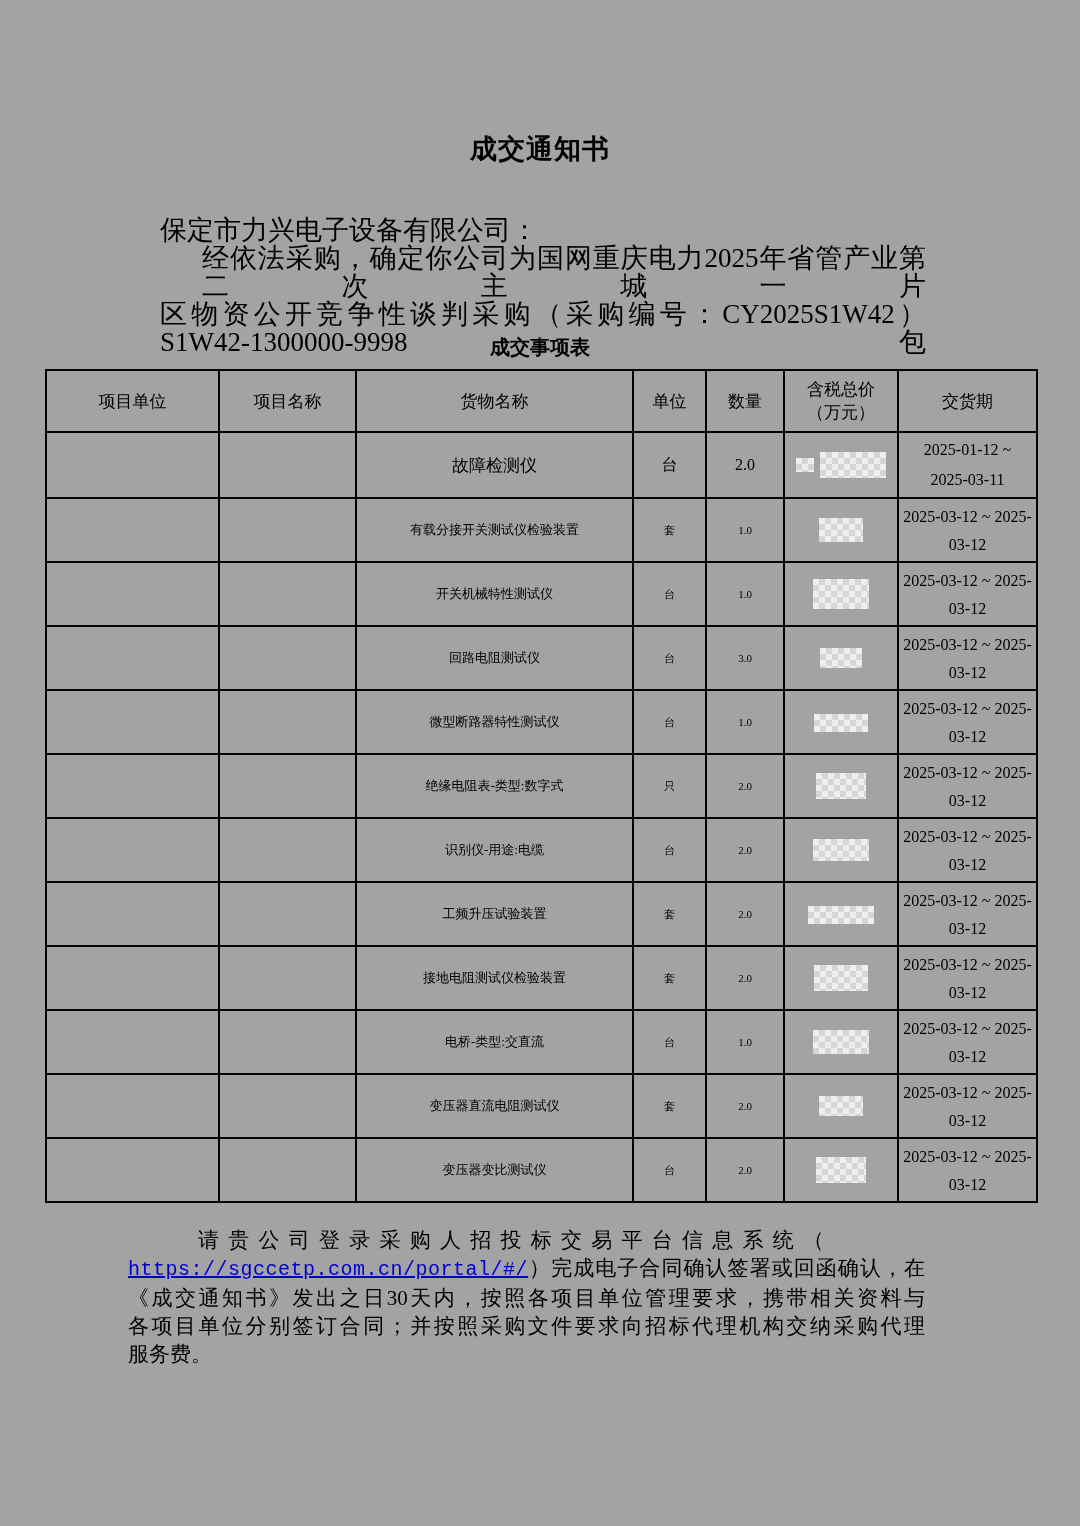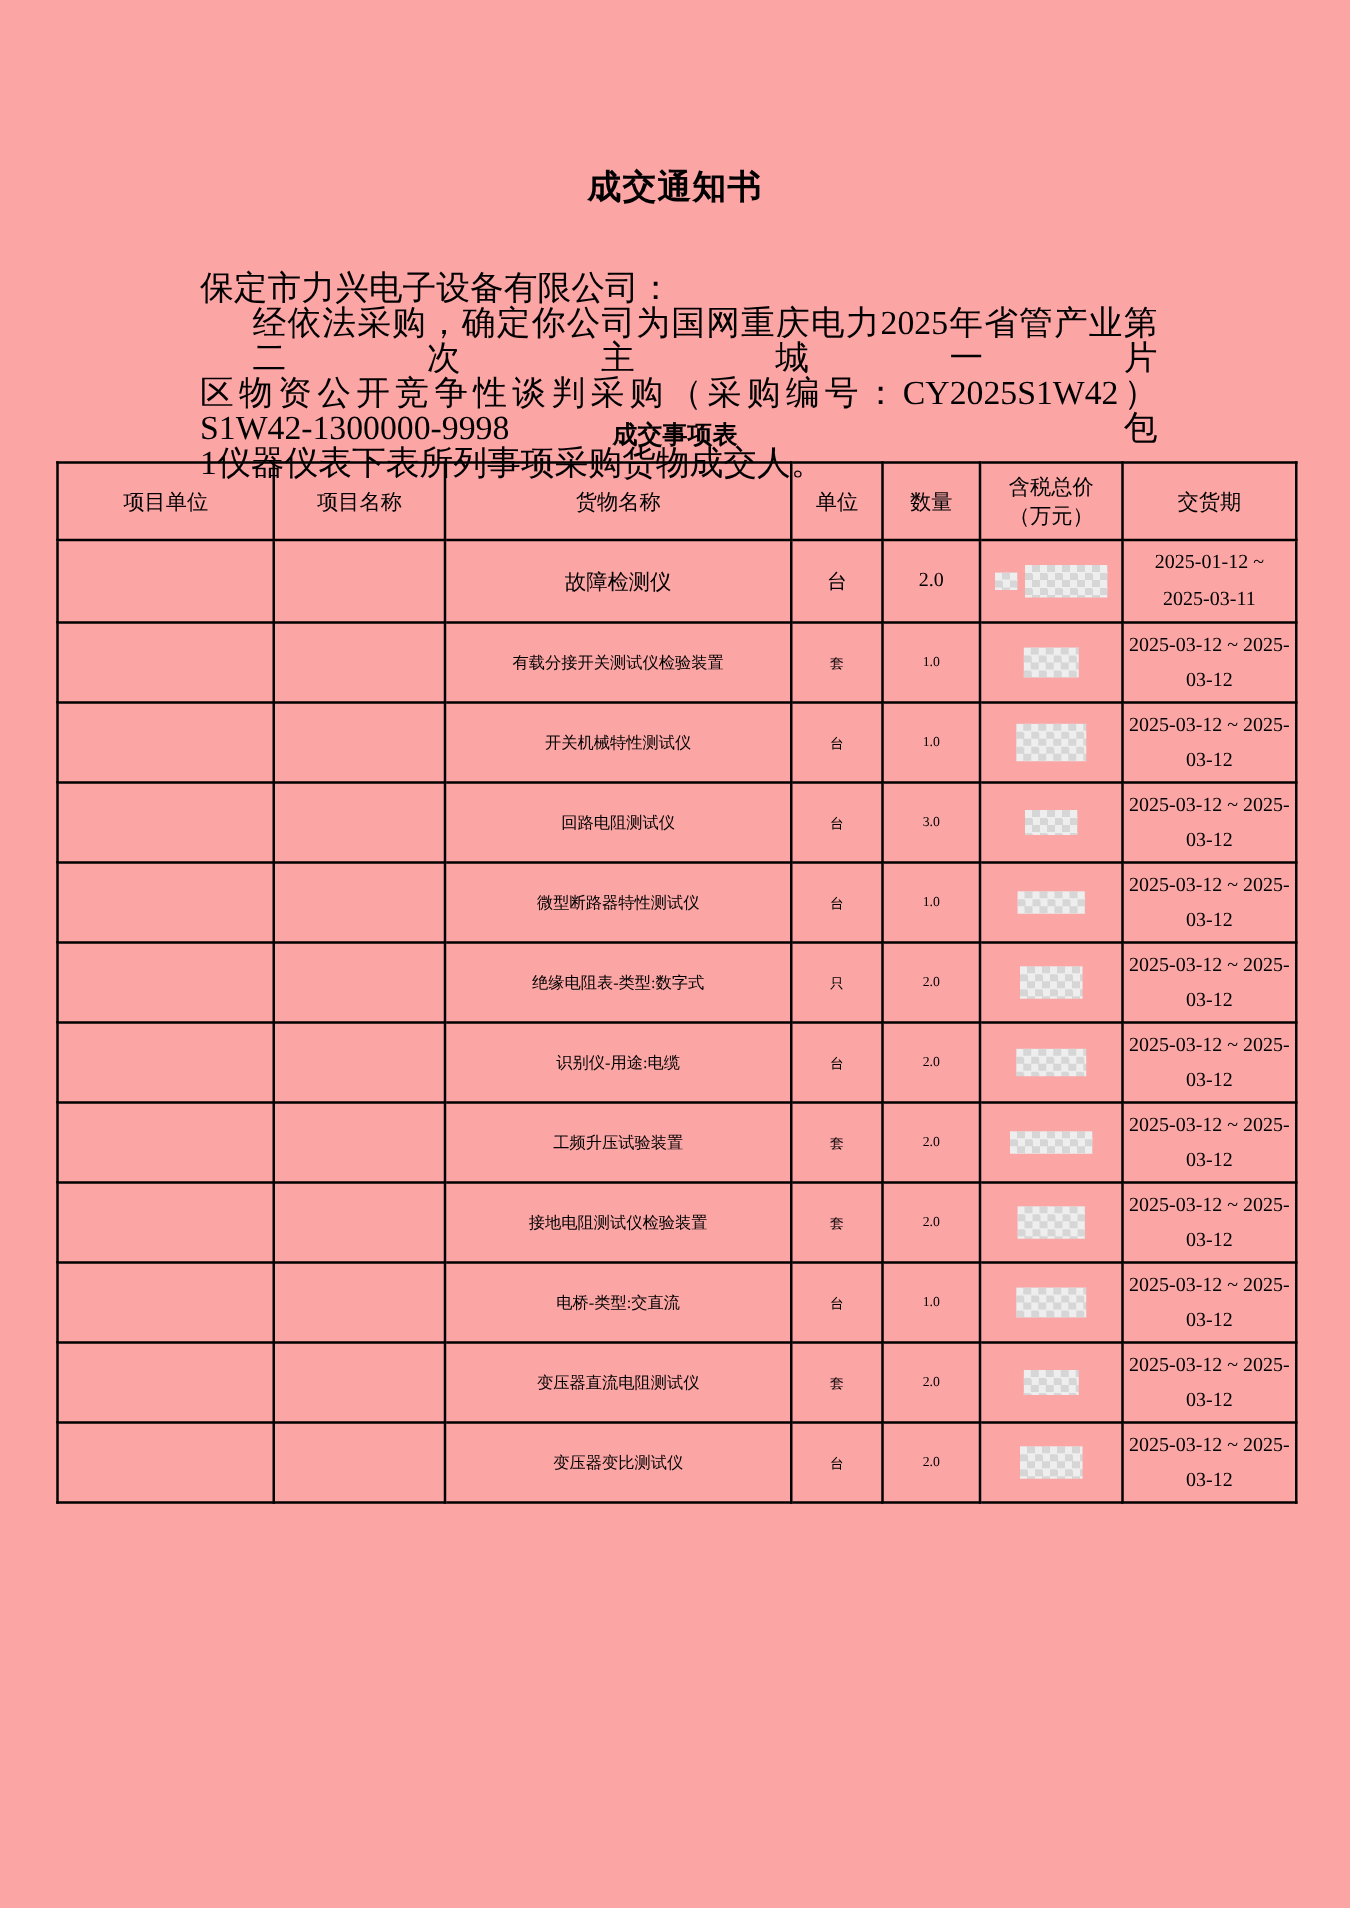--- a/index.html
+++ b/index.html
@@ -1,18 +1,18 @@
 <!DOCTYPE html>
 <html><head>
 <meta charset="utf-8">
 <style>
   html,body { margin:0; padding:0; background:#888; }
   .page {
     position:relative; width:1080px; height:1526px; margin:0 auto;
-    background:#fca5a5; color:#000;
+    background:#a3a3a3; color:#000;
     font-family:"Liberation Serif","DejaVu Serif",serif;
     overflow:hidden;
   }
   
   .doc-title {
     position:absolute; top:131px; left:0; width:1080px;
     text-align:center; font-size:27px; font-weight:bold; margin:0;
     letter-spacing:1px;
   }
   
@@ -77,21 +77,20 @@
 <body>
 
 <div class="page">
 
   <h1 class="doc-title">成交通知书</h1>
 
   <div class="intro">
     <div class="iline">保定市力兴电子设备有限公司：</div>
     <div class="iline just indent2">经依法采购，确定你公司为国网重庆电力2025年省管产业第二次主城一片</div>
     <div class="iline just">区物资公开竞争性谈判采购（采购编号：CY2025S1W42）S1W42-1300000-9998包</div>
-    <div class="iline">1仪器仪表下表所列事项采购货物成交人。</div>
   </div>
 
   <h2 class="table-title">成交事项表</h2>
 
   <div class="tbl-wrap">
     <table class="deal">
       <colgroup>
         <col style="width:173px">
           <col style="width:137px">
           <col style="width:277px">
@@ -280,14 +279,23 @@
               <div class="dates-wrap">
                 <div class="date-line">2025-03-12 ~ 2025-</div>
                 <div class="date-line">03-12</div>
               </div>
             </td>
           </tr>
         </tbody>
     </table>
   </div>
 
+  <div class="closing">
+    <div class="cline first">请 贵 公 司 登 录 采 购 人 招 投 标 交 易 平 台 信 息 系 统 （</div>
+    <div class="cline just">
+      <a class="portal" href="#">https://sgccetp.com.cn/portal/#/</a><span>）完成电子合同确认签署或回函确认，在</span>
+    </div>
+    <div class="cline just">《成交通知书》发出之日30天内，按照各项目单位管理要求，携带相关资料与</div>
+    <div class="cline just">各项目单位分别签订合同；并按照采购文件要求向招标代理机构交纳采购代理</div>
+    <div class="cline">服务费。</div>
+  </div>
 
 </div>
 
 </body></html>

